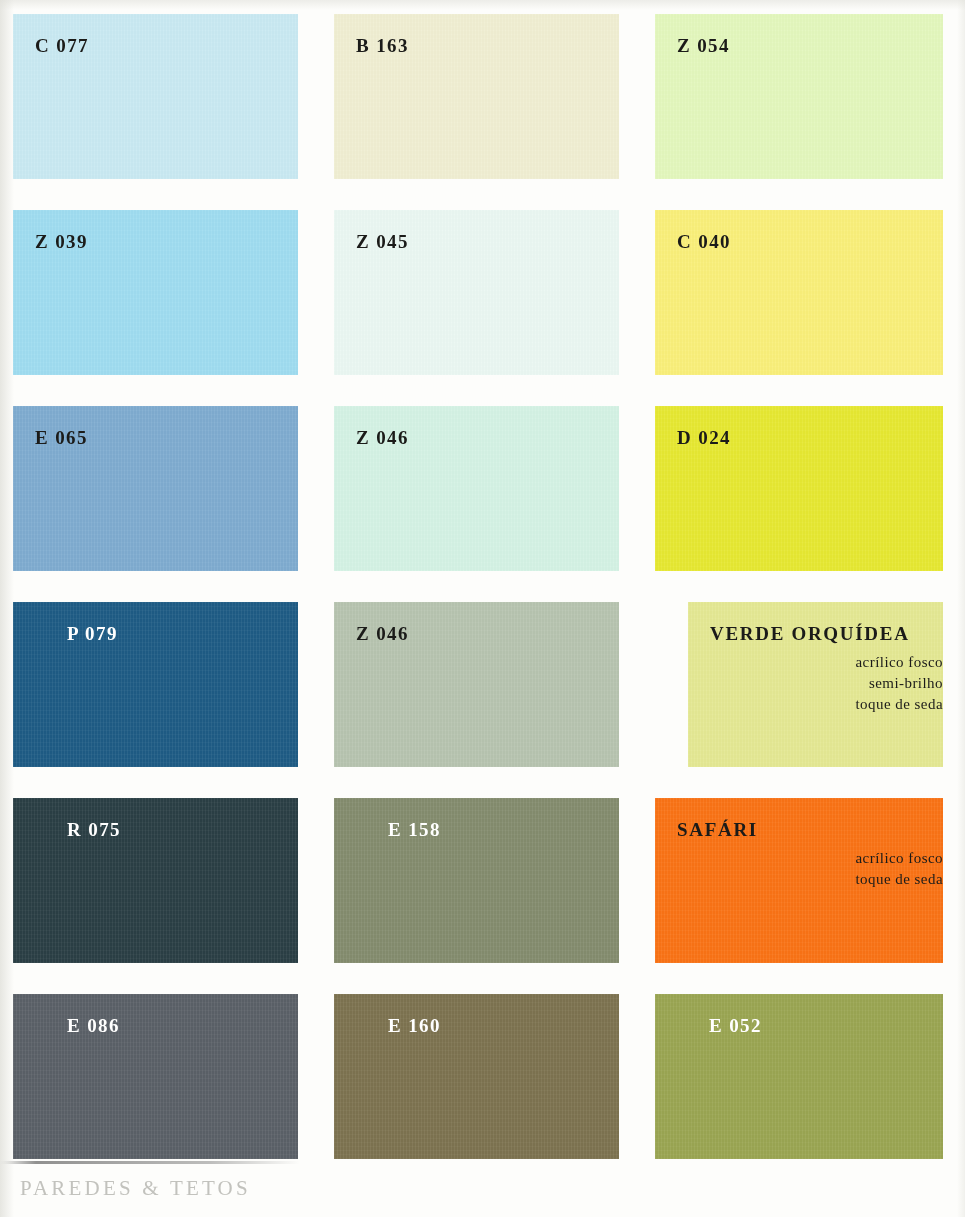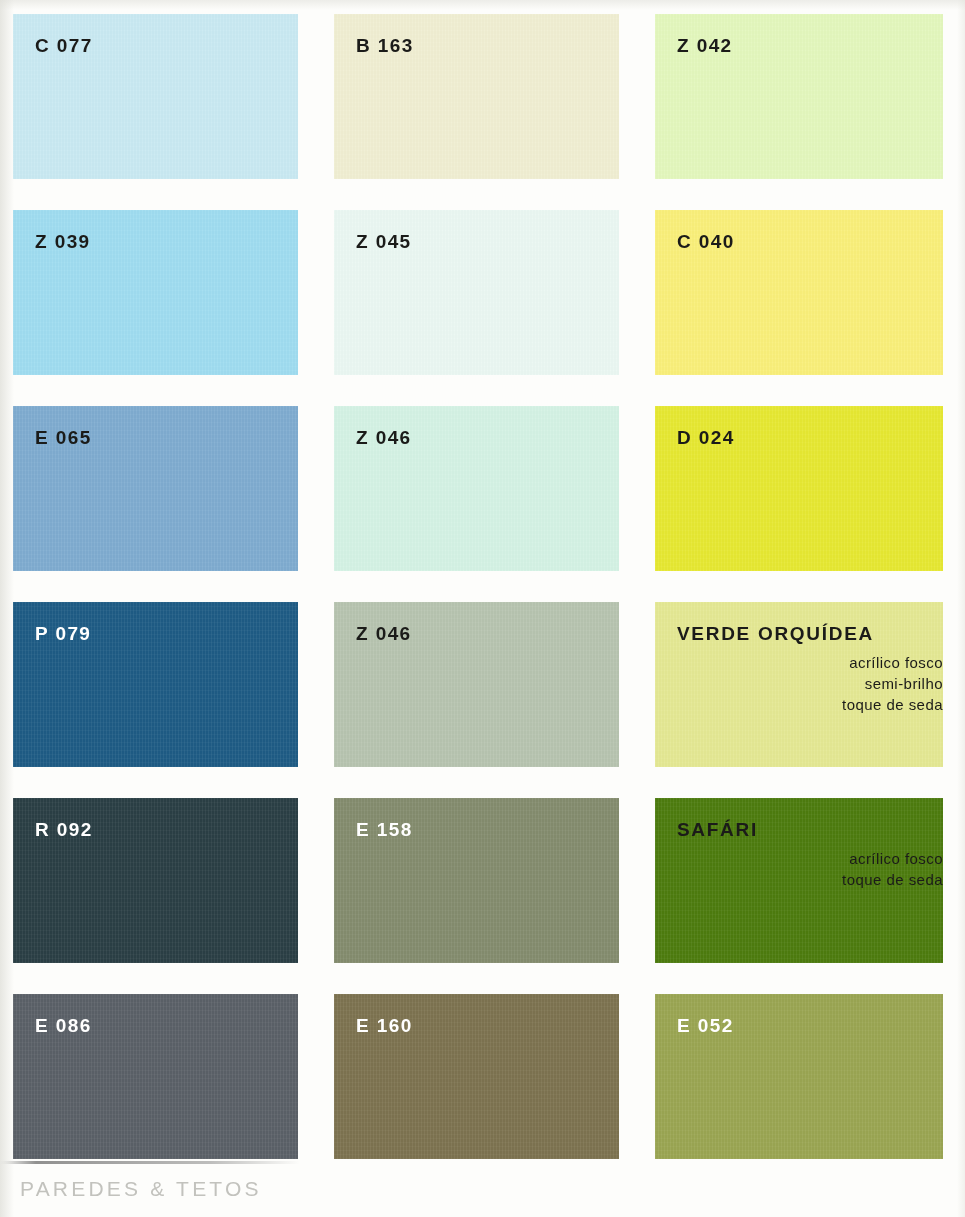--- a/index.html
+++ b/index.html
@@ -11,20 +11,21 @@
   body {
     font-family: "Liberation Sans", sans-serif;
   }
 
   #page {
     position: relative;
     width: 965px;
     height: 1217px;
     background: #fdfdfb;
     overflow: hidden;
+    font-family: Liberation Serif, serif;
   }
 
   
   #paper-texture {
     position: absolute;
     inset: 0;
     pointer-events: none;
     background:
       linear-gradient(90deg, rgba(222,222,216,0.75) 0px, rgba(250,250,248,0) 14px),
       linear-gradient(180deg, rgba(226,226,220,0.6) 0px, rgba(250,250,248,0) 10px),
@@ -90,21 +91,21 @@
 
   .finish-line {
     font-size: 15px;
     letter-spacing: .45px;
     line-height: 21px;
     white-space: nowrap;
     text-align: right;
   }
 
   .dark-text  { color: #1b1b19; }
-  .light-text { color: #ffffff; }
+  .light-text { color: #ffffff; margin-left: 32px; }
 
   #footer-label {
     position: absolute;
     left: 20px;
     top: 1178px;
     font-size: 21px;
     letter-spacing: 3.2px;
     color: #c2c2bd;
     line-height: 1;
     white-space: nowrap;
@@ -126,21 +127,21 @@
 <div id="page">
 
   <div id="swatch-grid">
       <div class="swatch" style="background: rgb(201, 233, 242);">
         <div class="swatch-code dark-text">C 077</div>
       </div>
       <div class="swatch" style="background: rgb(240, 238, 210);">
         <div class="swatch-code dark-text">B 163</div>
       </div>
       <div class="swatch" style="background: rgb(227, 247, 189);">
-        <div class="swatch-code dark-text">Z 042</div>
+        <div class="swatch-code dark-text">Z 054</div>
       </div>
       <div class="swatch" style="background: rgb(159, 220, 240);">
         <div class="swatch-code dark-text">Z 039</div>
       </div>
       <div class="swatch" style="background: rgb(234, 247, 242);">
         <div class="swatch-code dark-text">Z 045</div>
       </div>
       <div class="swatch" style="background: rgb(249, 239, 122);">
         <div class="swatch-code dark-text">C 040</div>
       </div>
@@ -152,35 +153,35 @@
       </div>
       <div class="swatch" style="background: rgb(230, 232, 50);">
         <div class="swatch-code dark-text">D 024</div>
       </div>
       <div class="swatch" style="background: rgb(31, 92, 133);">
         <div class="swatch-code light-text">P 079</div>
       </div>
       <div class="swatch" style="background: rgb(183, 196, 176);">
         <div class="swatch-code dark-text">Z 046</div>
       </div>
-      <div class="swatch" style="background: rgb(228, 232, 147);">
+      <div class="swatch" style="background: rgb(228, 232, 147); margin-left: 33px;">
         <div class="swatch-name dark-text">VERDE ORQUÍDEA</div>
         <div class="swatch-finishes">
           <div class="finish-line dark-text">acrílico fosco</div>
           <div class="finish-line dark-text">semi-brilho</div>
           <div class="finish-line dark-text">toque de seda</div>
         </div>
       </div>
       <div class="swatch" style="background: rgb(43, 63, 69);">
-        <div class="swatch-code light-text">R 092</div>
+        <div class="swatch-code light-text">R 075</div>
       </div>
       <div class="swatch" style="background: rgb(132, 140, 110);">
         <div class="swatch-code light-text">E 158</div>
       </div>
-      <div class="swatch" style="background: #4d7c0f;">
+      <div class="swatch" style="background: #f97316;">
         <div class="swatch-name dark-text">SAFÁRI</div>
         <div class="swatch-finishes">
           <div class="finish-line dark-text">acrílico fosco</div>
           <div class="finish-line dark-text">toque de seda</div>
         </div>
       </div>
       <div class="swatch" style="background: rgb(91, 97, 104);">
         <div class="swatch-code light-text">E 086</div>
       </div>
       <div class="swatch" style="background: rgb(125, 115, 80);">

